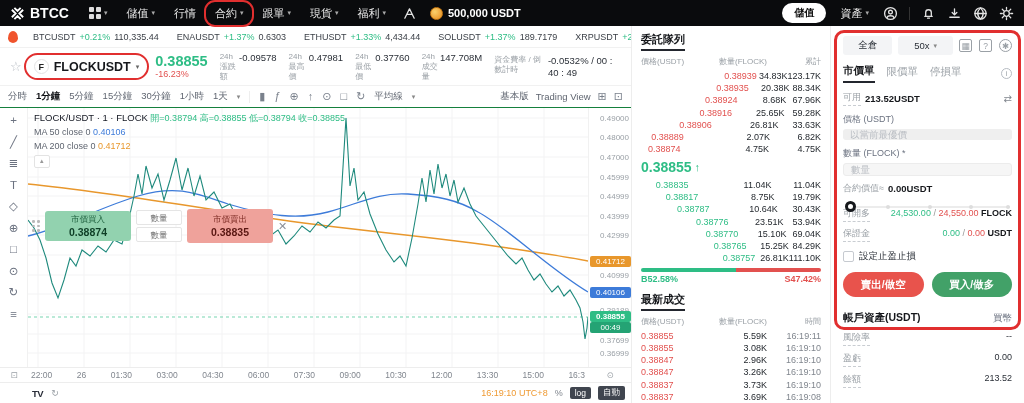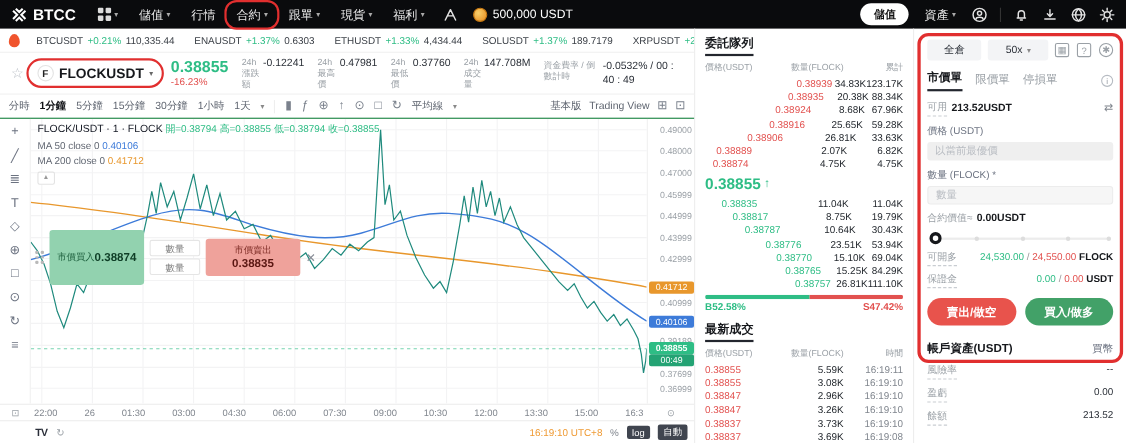--- a/index.html
+++ b/index.html
@@ -9,21 +9,21 @@
   
   .topnav{height:26px;background:#0a0b0d;display:flex;align-items:center;color:#eee;padding:0 10px;gap:13px;font-size:11px}
   .brand{display:flex;align-items:center;gap:5px;font-weight:bold;font-size:14px;color:#fff}
   .xlogo{width:15px;height:15px}
   .appgrid{display:grid;grid-template-columns:5px 5px;grid-gap:2px;margin-left:4px}
   .appgrid i{width:5px;height:5px;background:#ddd;border-radius:1px}
   .nav-item{display:flex;align-items:center;gap:3px;color:#e8e8e8;position:relative;padding:2px 3px;cursor:pointer;white-space:nowrap}
   .chev{font-size:7px;color:#aaa}
   .hl-nav{position:absolute;inset:-4px -8px;border:2px solid #e12f2f;border-radius:11px;pointer-events:none}
   .coin{width:13px;height:13px;border-radius:50%;background:radial-gradient(circle at 35% 35%,#f9d06b,#e78b1e);border:1px solid #c97a12}
-  .demo-bal{display:flex;align-items:center;gap:5px;font-weight:normal;color:#fff}
+  .demo-bal{display:flex;align-items:center;gap:5px;font-weight:bold;color:#fff}
   .nav-right{margin-left:auto;display:flex;align-items:center;gap:11px}
   .pill{background:#fff;color:#111;border-radius:11px;padding:3px 12px;font-size:10px;font-weight:bold;cursor:pointer}
   .nico{width:15px;height:15px;display:inline-flex}
   .nico svg{width:15px;height:15px;stroke:#e3e3e3;fill:none;stroke-width:1.4;stroke-linecap:round;stroke-linejoin:round}
   .navdiv{width:1px;height:13px;background:#333}
   
   .below{display:flex;height:377px}
   .left-col{width:632px;display:flex;flex-direction:column;border-right:1px solid #ededed}
   
   .tickerbar{height:22px;display:flex;align-items:center;font-size:9px;padding:0 8px;border-bottom:1px solid #f1f1f1;overflow:hidden;white-space:nowrap}
@@ -59,21 +59,21 @@
   .legend{position:absolute;left:6px;top:3px;font-size:9px;line-height:1.55;z-index:3}
   .legend .t{color:#131722;font-size:9.5px}
   .legend .ohlc{color:#2ebd85}
   .legend .ml{color:#5f6570}
   .ma50v{color:#3d7bd9;}.ma200v{color:#e8972c}
   .collapse-chip{display:inline-block;border:1px solid #e3e3e3;border-radius:2px;color:#999;font-size:7px;padding:0 5px;background:#fff;cursor:pointer}
   
   .owidget{position:absolute;left:4px;top:101px;display:flex;align-items:center;gap:5px;z-index:4}
   .ow-handle{display:grid;grid-template-columns:3px 3px;grid-gap:2px}
   .ow-handle i{width:2.5px;height:2.5px;border-radius:50%;background:#b9b9b9}
-  .ow-buy{width:86px;height:50px;background:#92d2af;border-radius:3px;display:flex;flex-direction:row;align-items:center;justify-content:center;cursor:pointer}
+  .ow-buy{width:86px;height:30px;background:#92d2af;border-radius:3px;display:flex;flex-direction:column;align-items:center;justify-content:center;cursor:pointer}
   .ow-buy .l{font-size:8.5px;color:#1c5e3c}.ow-buy .p{font-size:10.5px;font-weight:bold;color:#0e3e26}
   .ow-qty{display:flex;flex-direction:column;gap:2px}
   .ow-qty input{width:46px;height:15px;border:1px solid #e5e5e5;border-radius:2px;font-size:8.5px;color:#666;text-align:center;background:#fff;font-family:inherit}
   .ow-sell{width:86px;height:34px;background:#efa29b;border-radius:3px;display:flex;flex-direction:column;align-items:center;justify-content:center;cursor:pointer}
   .ow-sell .l{font-size:8.5px;color:#7c2a23}.ow-sell .p{font-size:10.5px;font-weight:bold;color:#5a1712}
   .ow-close{color:#8a8f98;font-size:11px;cursor:pointer}
   
   .paxis{width:44px;border-left:1px solid #f1f1f1;position:relative;font-size:8px;color:#9aa0a6;flex:none}
   .pl{position:absolute;right:3px;white-space:nowrap}
   .pbadge{position:absolute;right:1px;left:1px;color:#fff;font-size:8px;text-align:center;border-radius:2px;padding:1px 0;z-index:2}
@@ -277,21 +277,21 @@
         <span class="sym-name">FLOCKUSDT</span>
         <span class="chev" style="color:#666">▾</span>
         <span class="hl-sym"></span>
       </div>
       <div class="sym-price">
         <span class="p">0.38855</span>
         <span class="c">-16.23%</span>
       </div>
       <div class="stat">
           <span class="l">24h漲跌額</span>
-          <span class="v">-0.12241</span>
+          <span class="v">-0.09578</span>
         </div>
       <div class="stat">
           <span class="l">24h最高價</span>
           <span class="v">0.47981</span>
         </div>
       <div class="stat">
           <span class="l">24h最低價</span>
           <span class="v">0.37760</span>
         </div>
       <div class="stat">
@@ -663,20 +663,24 @@
 
     <div class="prow">
       <span class="dashu">可開多</span>
       <span class="vals"><span class="g">24,530.00</span> <span class="muted">/</span> <span class="r">24,550.00</span> <b>FLOCK</b></span>
     </div>
     <div class="prow">
       <span class="dashu">保證金</span>
       <span class="vals"><span class="g">0.00</span> <span class="muted">/</span> <span class="r">0.00</span> <b>USDT</b></span>
     </div>
 
+    <div class="tpsl">
+      <span class="cbox"></span>
+      <span>設定止盈止損</span>
+    </div>
 
     <div class="btns">
       <button class="btn sell">賣出/做空</button>
       <button class="btn buy">買入/做多</button>
     </div>
 
     <div class="acct">
       <div class="acct-head">
         <b>帳戶資產(USDT)</b>
         <span class="acct-link">買幣</span>

